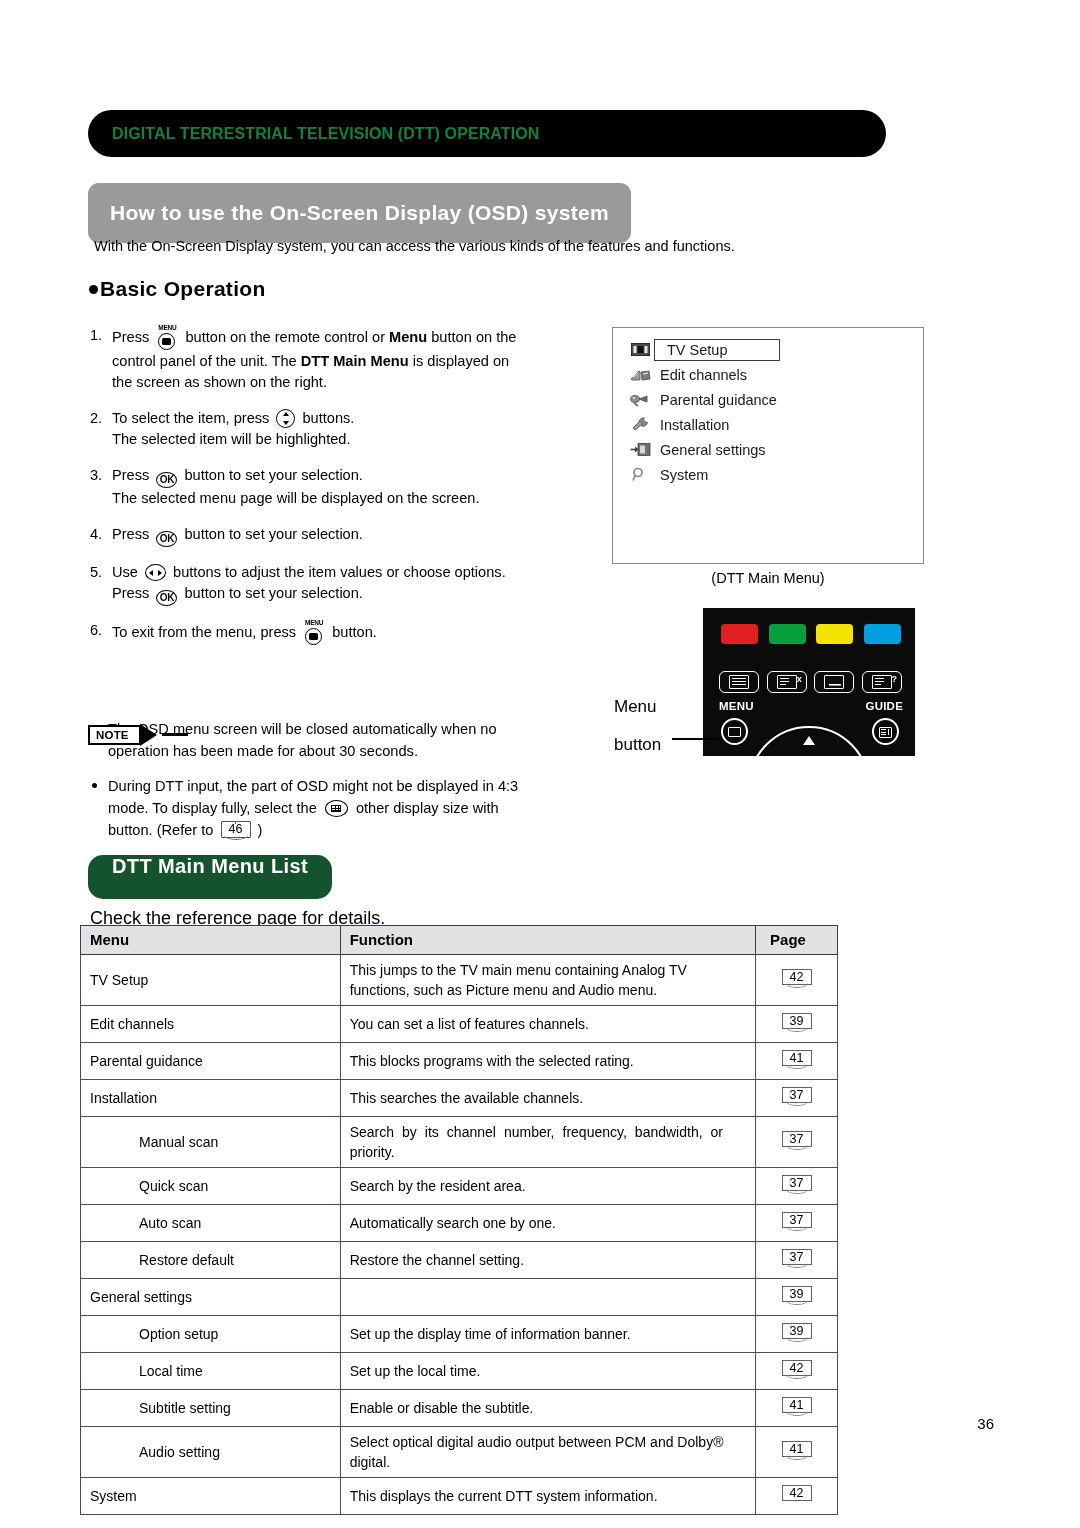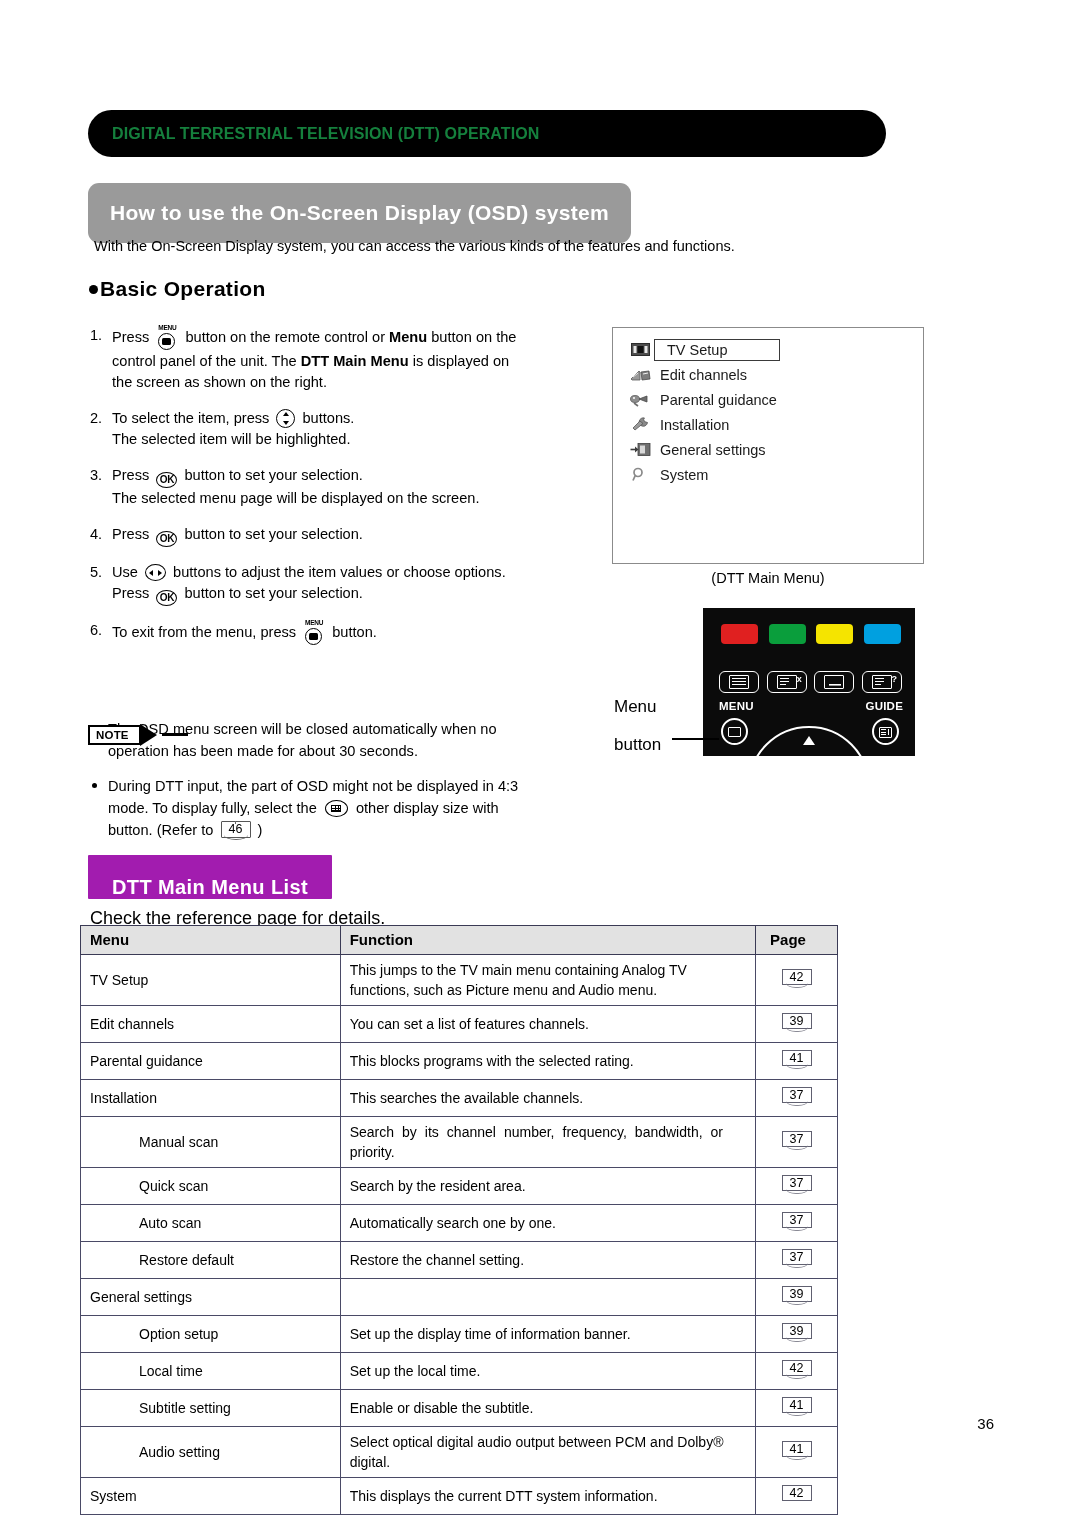--- a/index.html
+++ b/index.html
@@ -528,24 +528,24 @@
     height: 2px;
     background: #000;
   }
 
   
   .list-bar {
     position: absolute;
     left: 88px;
     top: 855px;
     height: 44px;
-    background: #a21caf;
-    border-radius: 1px;
+    background: #14532d;
+    border-radius: 15px;
     display: flex;
-    align-items: flex-end;
+    align-items: flex-start;
     padding: 0 24px;
   }
   .list-bar .txt {
     color: #ffffff;
     font-size: 20px;
     font-weight: bold;
     letter-spacing: 0.4px;
     white-space: nowrap;
   }
   .list-note {

